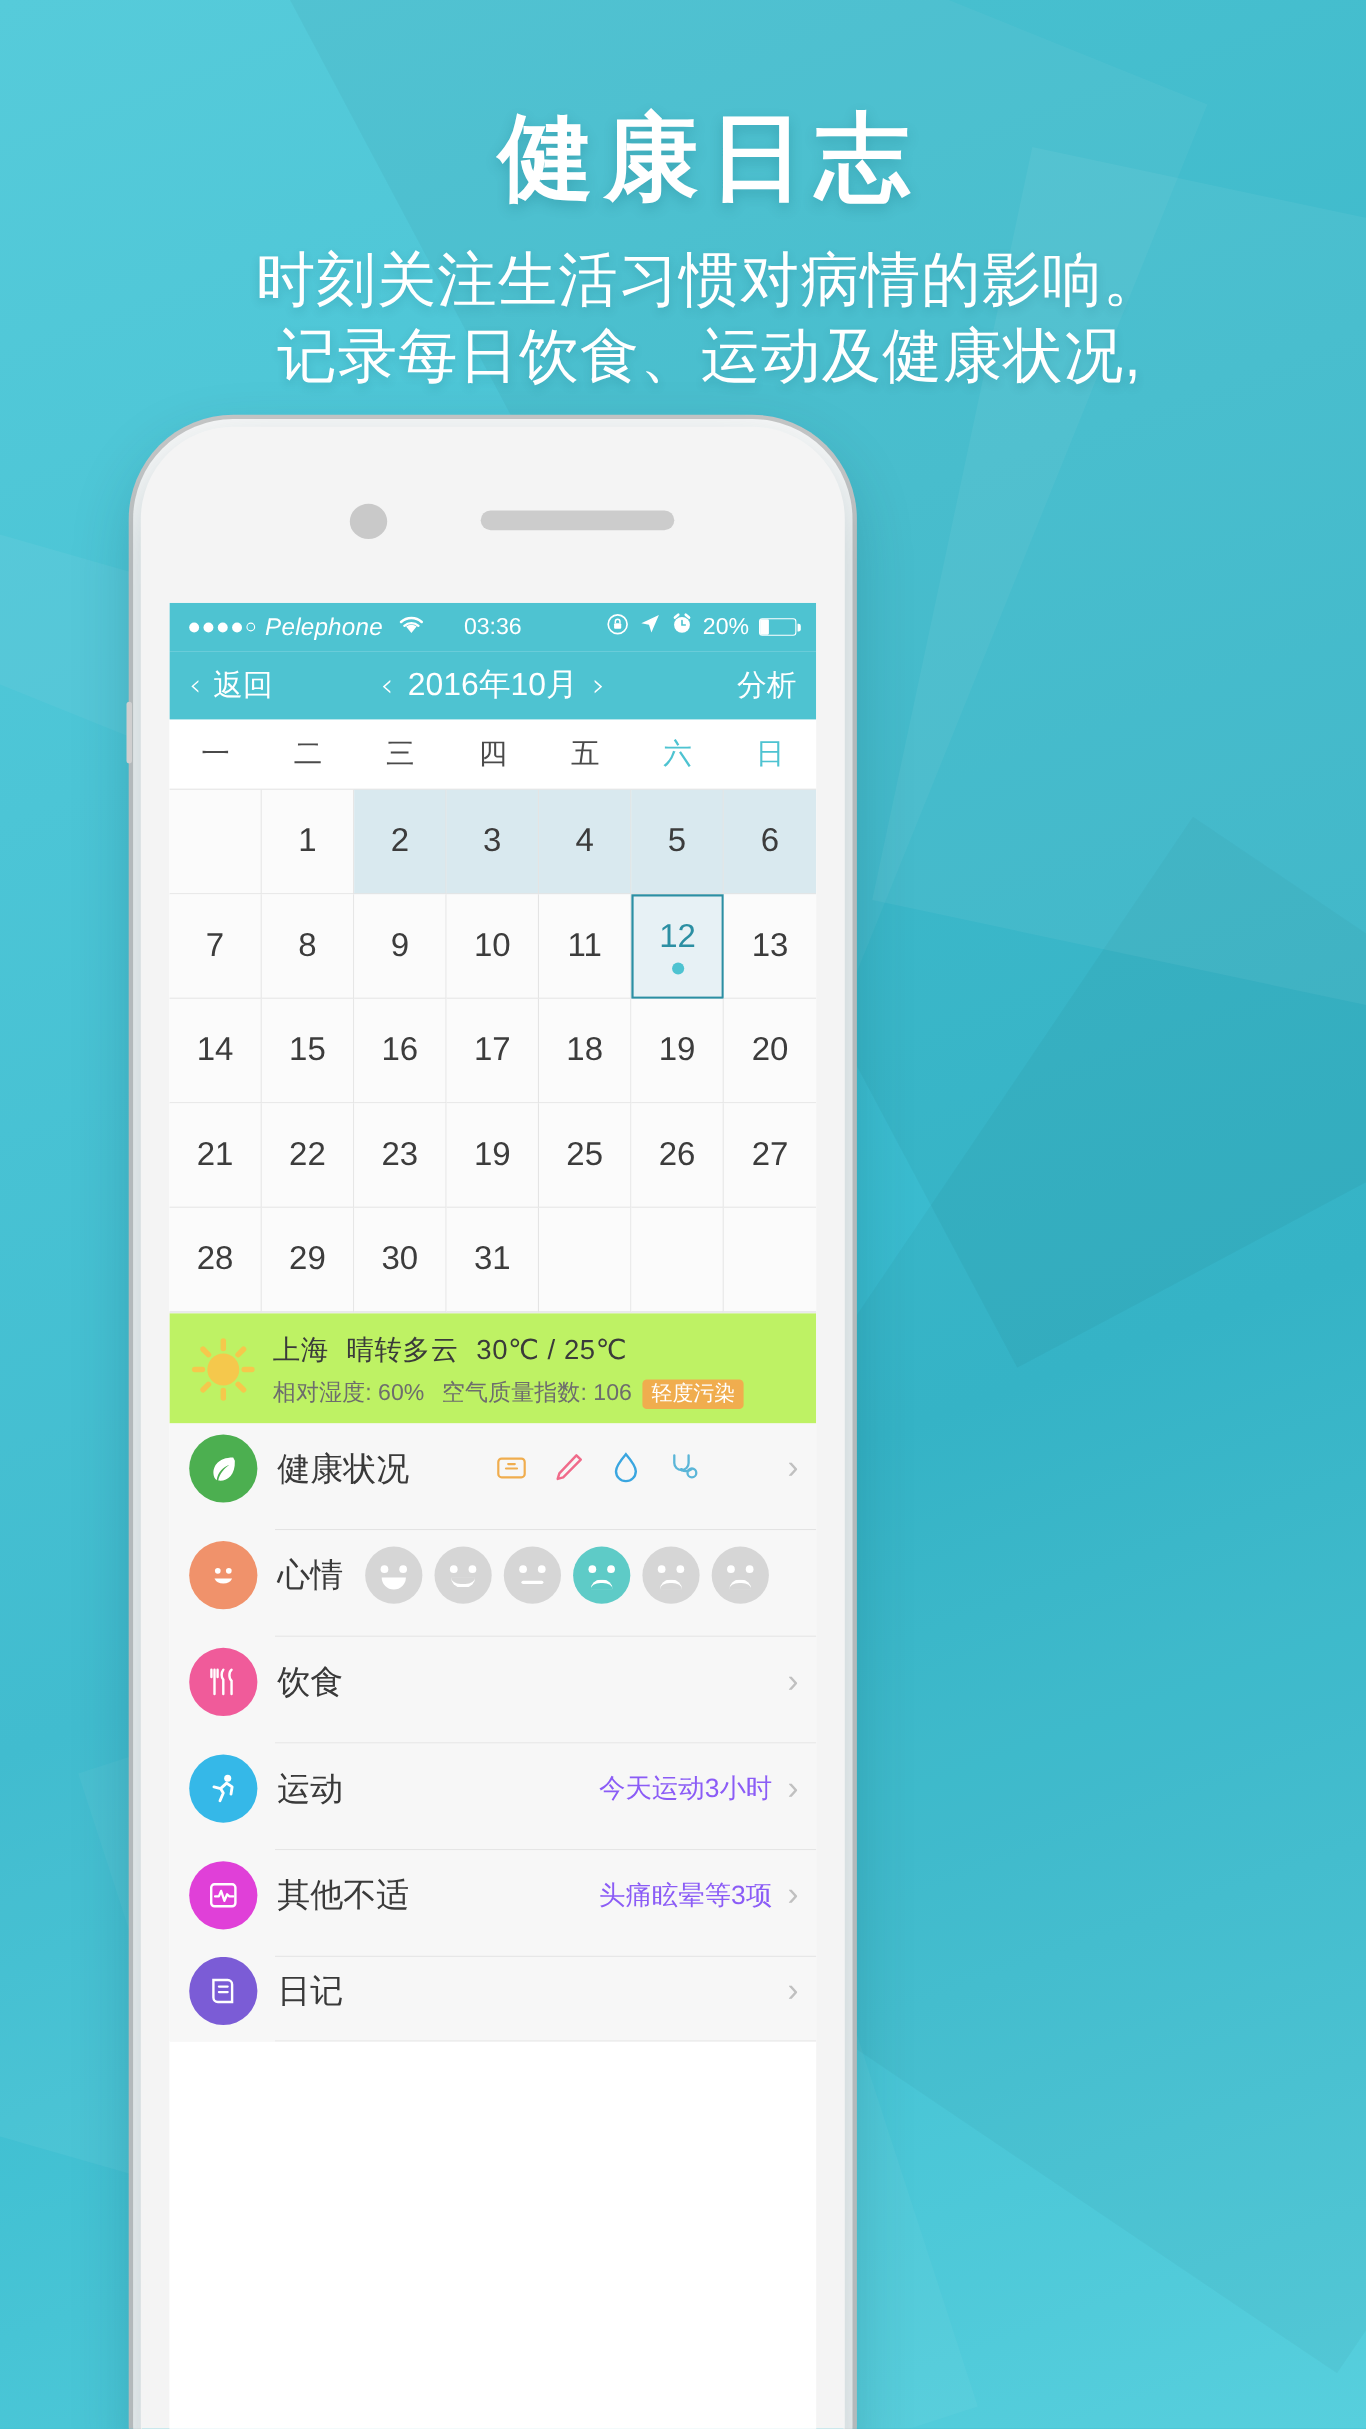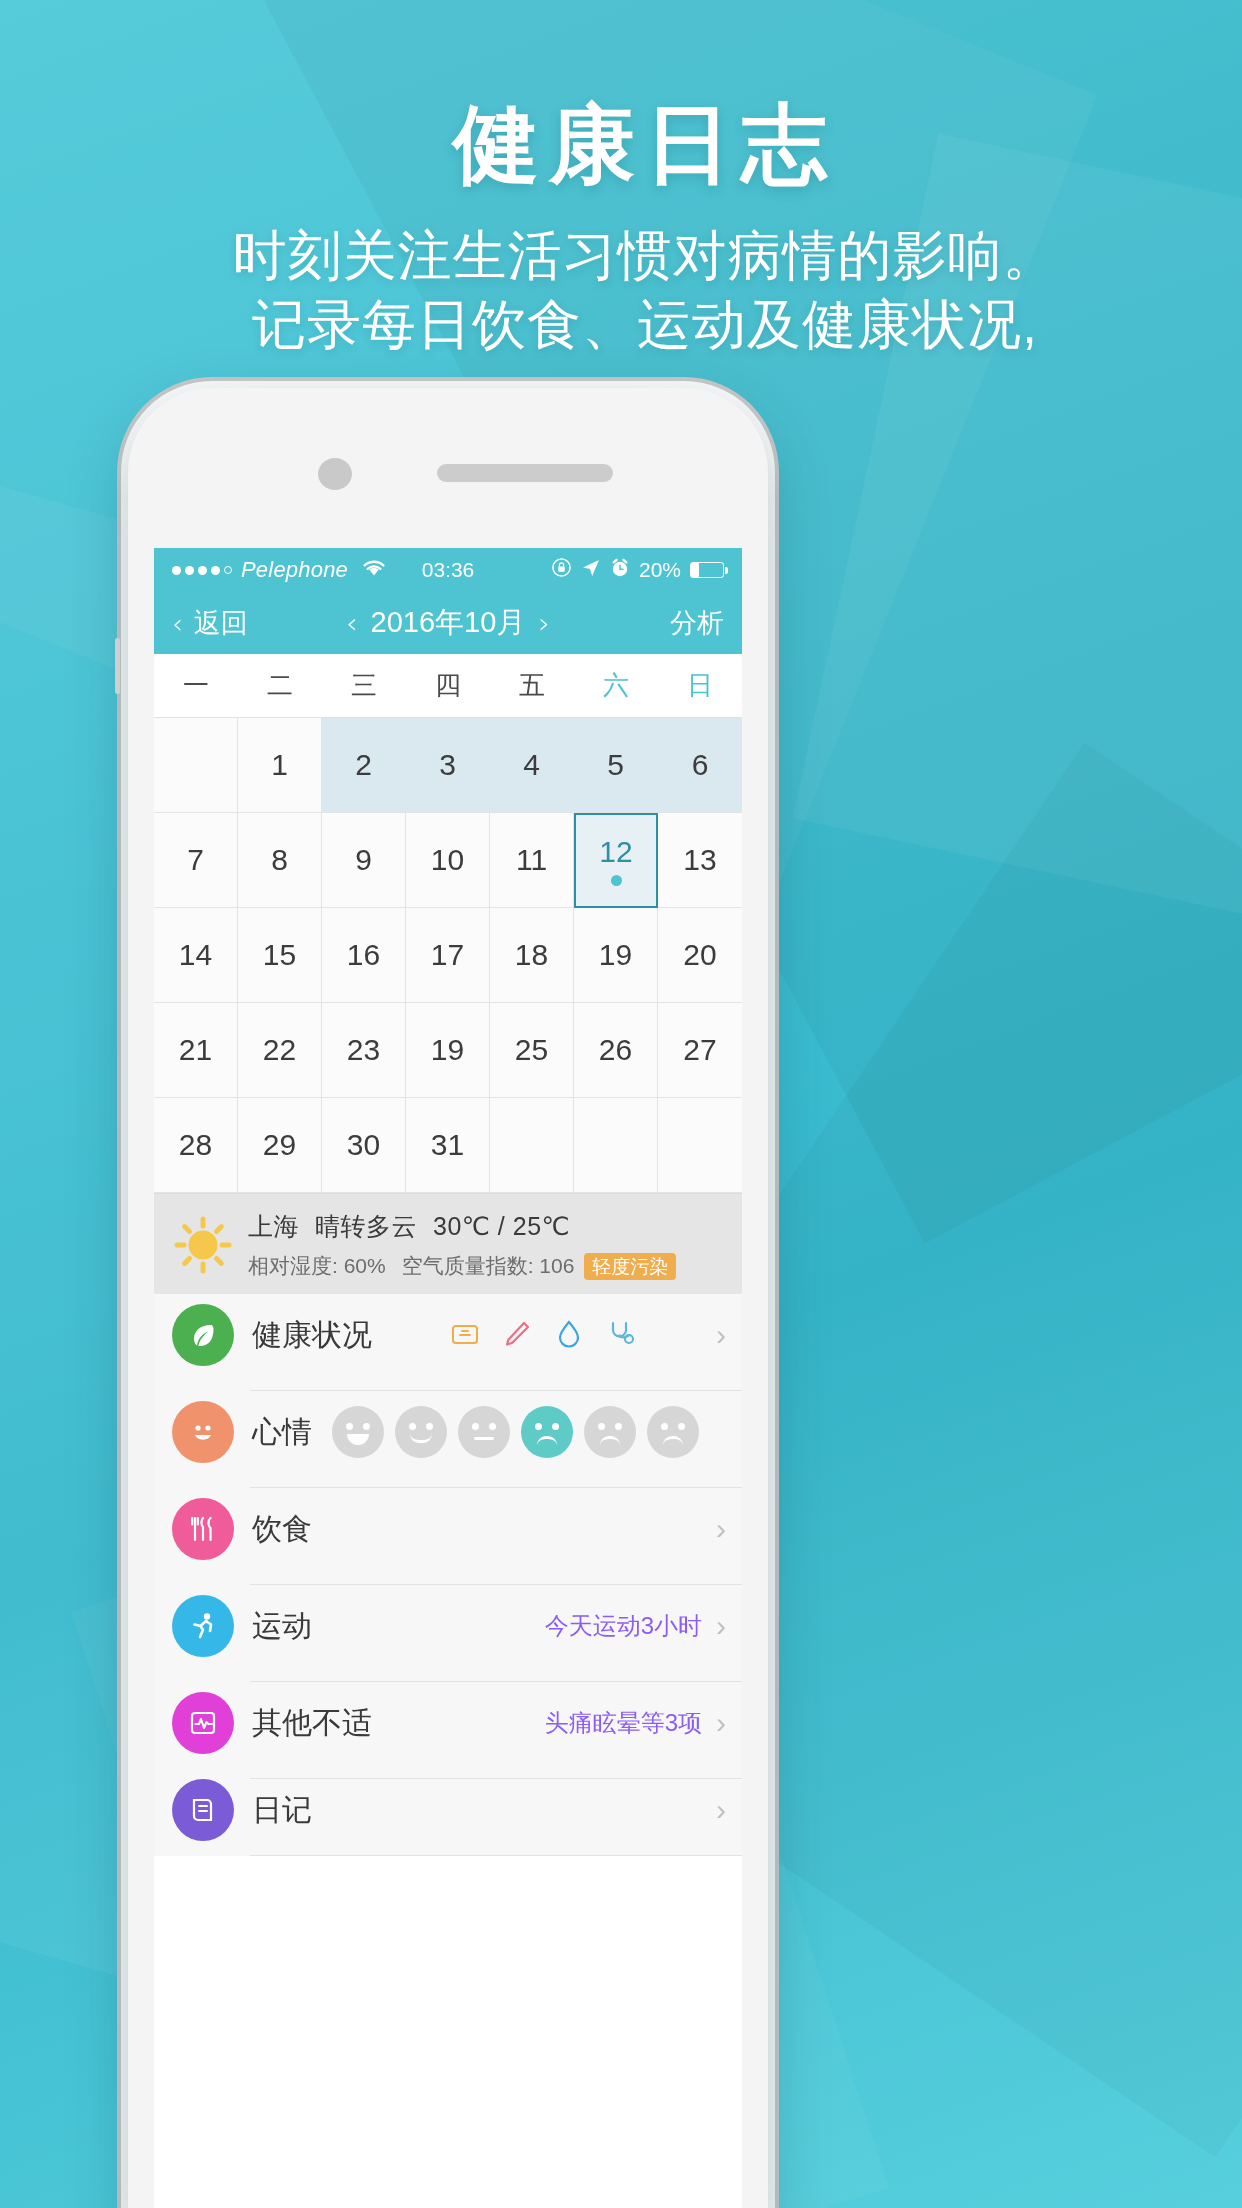--- a/index.html
+++ b/index.html
@@ -150,21 +150,21 @@
   }
   .cell .mark {
     width: 11px; height: 11px; border-radius: 50%;
     background: #4ec3d1; margin-top: 6px;
   }
 
   
   .list { background: #f7f7f7; }
   .weather-row {
     display: flex; align-items: center; padding: 16px 16px 14px 18px;
-    background: #e5e5e5;
+    background: #bef264;
   }
   .sunicon { width: 62px; height: 62px; flex: 0 0 62px; position: relative; }
   .weather-text { margin-left: 14px; }
   .w-line1 { font-size: 25px; color: #3a3a3a; letter-spacing: 0.5px; }
   .w-line1 .sp { display: inline-block; width: 16px; }
   .w-line2 { font-size: 21px; color: #6d6d6d; margin-top: 9px; display: flex; align-items: center; gap: 16px; }
   .aqi-badge {
     background: #f0ad4e; color: #fff; font-size: 19px;
     padding: 3px 8px; border-radius: 4px; margin-left: 4px;
   }

